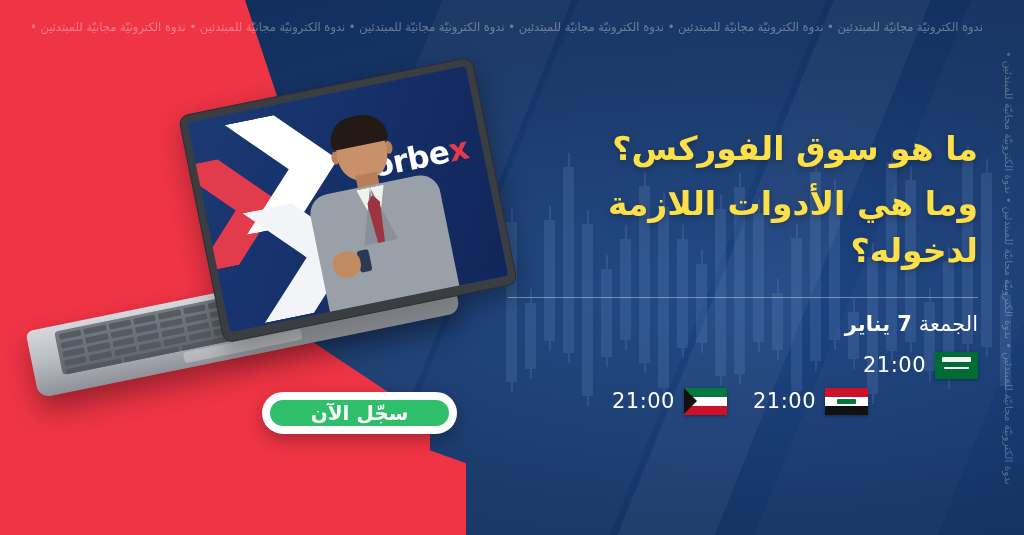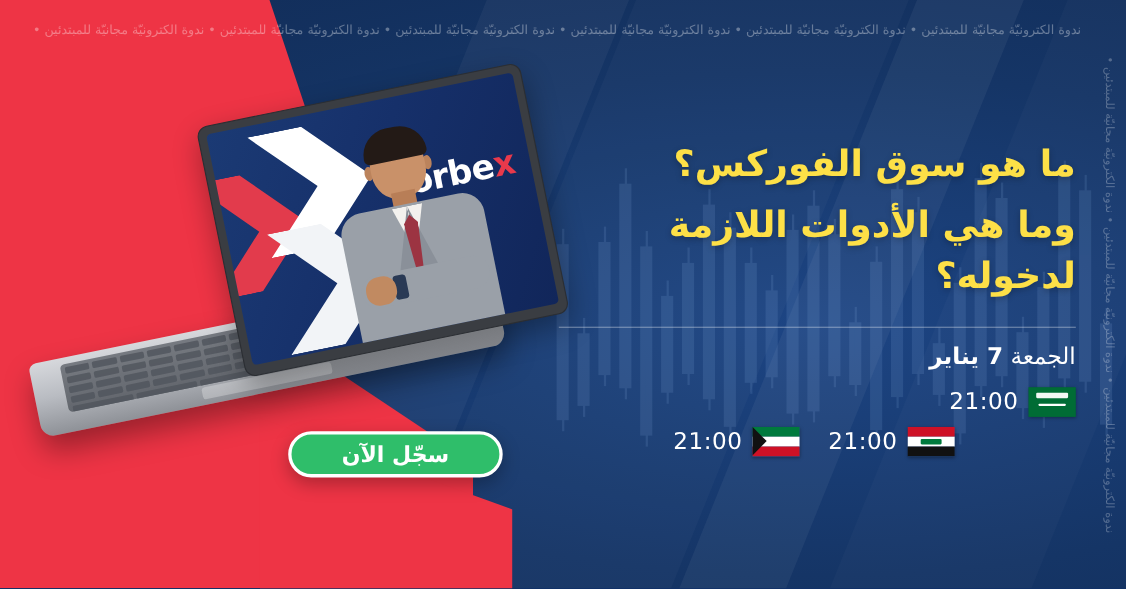--- a/index.html
+++ b/index.html
@@ -111,21 +111,21 @@
     overflow:hidden;opacity:.92;
   }
   .krow{display:flex;gap:3px;margin:3px 4px;}
   .key{flex:1;height:6px;background:#4d525a;border-radius:1.5px;}
   .trackpad{position:absolute;left:150px;top:52px;width:120px;height:11px;border-radius:3px;
     background:rgba(255,255,255,.28);}
 
   
   .cta{
     position:absolute;left:262px;top:392px;width:195px;height:42px;
-    background:#2FBE6A;border:3px solid #ffffff;border-radius:22px;
+    background:#2FBE6A;border:8px solid #ffffff;border-radius:22px;
     display:flex;align-items:center;justify-content:center;
     color:#fff;font-size:20px;font-weight:700;
     box-shadow:0 6px 16px rgba(0,0,0,.28);cursor:pointer;
   }
 
   
   .content{position:absolute;right:46px;top:106px;width:470px;text-align:right;}
   .eyebrow{
     display:inline-block;background:#EE3445;color:#fff;
     font-size:20.5px;font-weight:700;padding:6px 14px 8px;letter-spacing:0;

